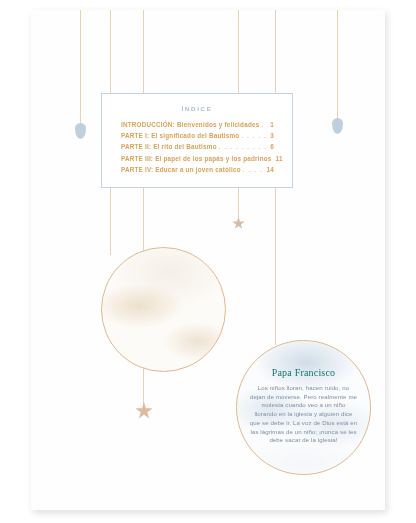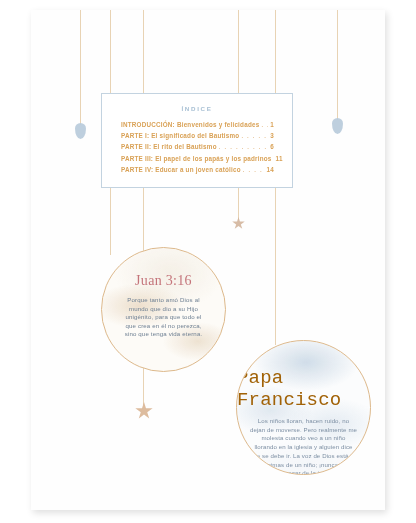--- a/index.html
+++ b/index.html
@@ -134,23 +134,23 @@
     background:#fbfcfd;
   }
   .circle-fran .wash{
     background:
       radial-gradient(ellipse 55% 30% at 52% 16%, rgba(150,178,204,.42), rgba(150,178,204,0) 72%),
       radial-gradient(ellipse 45% 26% at 25% 52%, rgba(163,188,212,.30), rgba(163,188,212,0) 72%),
       radial-gradient(ellipse 48% 26% at 72% 62%, rgba(168,192,214,.26), rgba(168,192,214,0) 74%),
       radial-gradient(ellipse 60% 22% at 50% 92%, rgba(238,242,246,.55), rgba(238,242,246,0) 78%);
   }
   .fran-title{
-    font-family:Liberation Mono, monospace;
-    color:#a16207;
-    font-size:19px;
+    font-family:Liberation Serif, serif;
+    color:#0f766e;
+    font-size:10px;
     margin-top:26px;
     letter-spacing:.2px;
   }
   .fran-body{
     color:#7d8fa3;
     font-size:6.1px;
     line-height:8.7px;
     text-align:center;
     margin-top:6px;
     width:108px;
@@ -206,24 +206,20 @@
         <span class="ir-label">PARTE IV: Educar a un joven católico</span>
         <span class="ir-dots">. . . . . . . . . . . . . . . . . . . . . . . . . .</span>
         <span class="ir-page">14</span>
       </div>
 
     </div>
   </div>
 
   <div class="circle circle-juan">
     <div class="wash"></div>
-    <div class="inner">
-      <div class="juan-title">Juan 3:16</div>
-      <div class="juan-body">Porque tanto amó Dios al mundo que dio a su Hijo unigénito, para que todo el que crea en él no perezca, sino que tenga vida eterna.</div>
-    </div>
   </div>
 
   <div class="circle circle-fran">
     <div class="wash"></div>
     <div class="inner">
       <div class="fran-title">Papa Francisco</div>
       <div class="fran-body">Los niños lloran, hacen ruido, no dejan de moverse. Pero realmente me molesta cuando veo a un niño llorando en la iglesia y alguien dice que se debe ir. La voz de Dios está en las lágrimas de un niño; ¡nunca se les debe sacar de la iglesia!</div>
     </div>
   </div>
 

